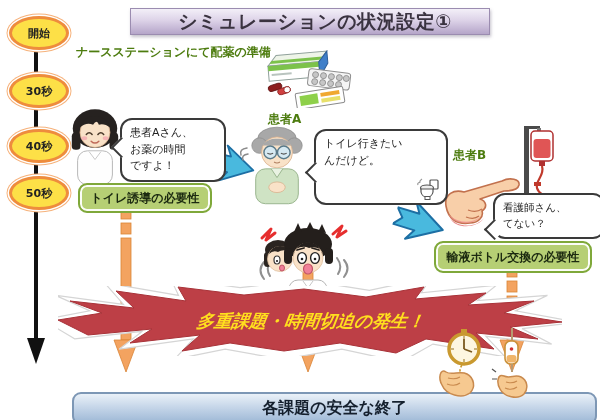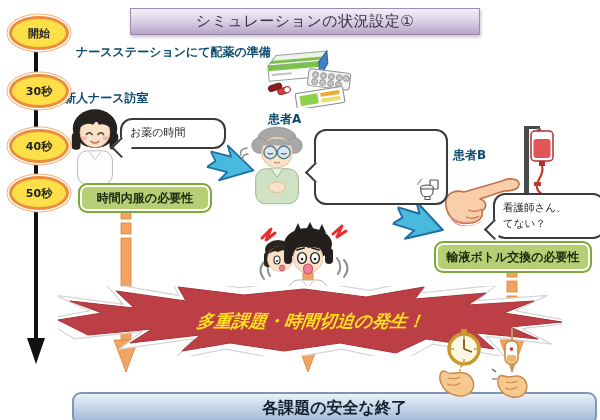--- a/index.html
+++ b/index.html
@@ -5,31 +5,31 @@
   html,body{margin:0;padding:0;background:#fff;}
   #stage{position:relative;width:600px;height:420px;background:#fff;overflow:hidden;
          font-family:"DejaVu Sans",sans-serif;color:#222;}
   .abs{position:absolute;}
 
   
   .title-bar{left:130px;top:8px;width:348px;height:25px;
     background:linear-gradient(180deg,#f3eff8 0%,#ddd3e8 45%,#b5a5c9 100%);
     border:1px solid #9b8cb0;box-shadow:1px 2px 3px rgba(90,80,110,.35);
     display:flex;align-items:center;justify-content:center;
-    font-size:15px;font-weight:normal;color:#3a3340;letter-spacing:.5px;}
+    font-size:19px;font-weight:bold;color:#3a3340;letter-spacing:.5px;padding-left:10px;}
 
   
   .tl-line{left:34px;top:28px;width:4px;height:312px;background:#111;}
   .tl-arrow{left:27px;top:338px;width:0;height:0;
     border-left:9px solid transparent;border-right:9px solid transparent;border-top:26px solid #111;}
   .tnode{left:9px;width:54px;height:28px;background:#fde047;border:3px solid #ee8c3d;border-radius:50%;
     box-shadow:0 0 0 1.5px #fff,0 0 0 2.5px #f6b27b;
     display:flex;align-items:center;justify-content:center;font-size:11px;font-weight:bold;color:#222;}
 
-  .small-label{font-size:12px;font-weight:600;color:#0c4a6e;white-space:nowrap;}
+  .small-label{font-size:12px;font-weight:600;color:#4d7c0f;white-space:nowrap;}
 
   
   .bubble{background:#fff;border:2px solid #3a3a3a;border-radius:12px;padding:5px 8px;
     font-size:11px;line-height:1.5;color:#222;z-index:4;}
   .tail{position:absolute;width:13px;height:13px;background:#fff;
     border-left:2px solid #3a3a3a;border-bottom:2px solid #3a3a3a;transform:rotate(45deg);}
 
   
   .need{background:#b6cf74;border:2px solid #7fa83a;border-radius:9px;
     box-shadow:inset 0 0 0 2px rgba(255,255,255,.95);
@@ -52,21 +52,20 @@
   <div class="abs title-bar">シミュレーションの状況設定①</div>
 
   <div class="abs tl-line z1"></div>
   <div class="abs tl-arrow z1"></div>
   <div class="abs tnode z2" style="top:16px">開始</div>
   <div class="abs tnode z2" style="top:74px">30秒</div>
   <div class="abs tnode z2" style="top:129px">40秒</div>
   <div class="abs tnode z2" style="top:176px">50秒</div>
 
   <div class="abs small-label" style="left:76px;top:44px">ナースステーションにて配薬の準備</div>
-  <div class="abs small-label" style="left:64px;top:90px">新人ナース訪室</div>
 
   <svg class="abs z2" style="left:262px;top:50px" width="94" height="58" viewBox="0 0 94 58">
     <g transform="rotate(-5 32 16)">
       <polygon points="6,14 15,4 66,4 57,14" fill="#eef4e8" stroke="#8fa09a" stroke-width="1"></polygon>
       <polygon points="10,9 61,9 58,12 8,12" fill="#7cc24a" stroke="none"></polygon>
       <rect x="6" y="14" width="51" height="15" fill="#ffffff" stroke="#8fa09a" stroke-width="1"></rect>
       <rect x="6" y="14" width="51" height="5" fill="#7cc24a"></rect>
       <polygon points="57,14 66,4 66,16 57,29" fill="#3f7fc9" stroke="#2d5f9a" stroke-width="1"></polygon>
       <rect x="9" y="22" width="20" height="2" fill="#b9c4bf"></rect>
     </g>
@@ -106,24 +105,26 @@
     <path d="M21,30 q3,-3.5 6,0 M33,30 q3,-3.5 6,0" stroke="#4a3a2a" stroke-width="1.6" fill="none" stroke-linecap="round"></path>
     <ellipse cx="19" cy="34" rx="3" ry="2" fill="#f6b5b5"></ellipse>
     <ellipse cx="41" cy="34" rx="3" ry="2" fill="#f6b5b5"></ellipse>
     <path d="M26,37 q4,4 8,0" stroke="#c06a5a" stroke-width="1.5" fill="none" stroke-linecap="round"></path>
     <rect x="12" y="47" width="36" height="35" rx="10" fill="#fefefe" stroke="#b5b5b5" stroke-width="1"></rect>
     <path d="M24,48 L30,56 L36,48" fill="#fff" stroke="#c7c7c7" stroke-width="1"></path>
   </svg>
 
   <div class="abs bubble" style="left:120px;top:118px;width:86px">
     <div class="tail" style="left:-8px;top:20px"></div>
+    <div>患者Aさん、</div>
     <div>お薬の時間</div>
+    <div>ですよ！</div>
   </div>
 
-  <div class="abs need" style="left:78px;top:183px;width:130px;height:26px">時間内服の必要性</div>
+  <div class="abs need" style="left:78px;top:183px;width:130px;height:26px">トイレ誘導の必要性</div>
 
   <svg class="abs z2" style="left:208px;top:146px;transform:rotate(14deg)" width="48" height="38" viewBox="0 0 48 38">
     <polygon points="0,11 21,11 15,1 46,19 15,37 21,27 0,27 7,19" fill="#fff" stroke="#fff" stroke-width="5" stroke-linejoin="round"></polygon>
     <polygon points="0,11 21,11 15,1 46,19 15,37 21,27 0,27 7,19" fill="#49b9de" stroke="#1d6fa4" stroke-width="1.8" stroke-linejoin="round"></polygon>
   </svg>
 
   <div class="abs small-label" style="left:268px;top:111px">患者A</div>
   <svg class="abs z2" style="left:246px;top:121px" width="62" height="86" viewBox="0 0 64 86">
     <ellipse cx="32" cy="17" rx="20" ry="12" fill="#a8a8a8" stroke="#8f8f8f" stroke-width="0.8"></ellipse>
     <circle cx="14" cy="24" r="8" fill="#a8a8a8" stroke="#8f8f8f" stroke-width="0.8"></circle>
@@ -139,20 +140,22 @@
     <path d="M26,48 L32,57 L38,48" fill="#e9f2e2" stroke="#98b48c" stroke-width="1"></path>
     <ellipse cx="32" cy="67" rx="8.5" ry="5.5" fill="#f9e2c8" stroke="#d9b08c" stroke-width="0.8"></ellipse>
   </svg>
 
   <svg class="abs z2" style="left:236px;top:146px" width="14" height="16" viewBox="0 0 14 16">
     <path d="M11,2 q-8,1 -6,7 M12,8 q-7,1 -5,6" stroke="#8a8a8a" stroke-width="1.5" fill="none" stroke-linecap="round"></path>
   </svg>
 
   <div class="abs bubble" style="left:314px;top:129px;width:114px;height:62px">
     <div class="tail" style="left:-8px;top:34px"></div>
+    <div>トイレ行きたい</div>
+    <div>んだけど。</div>
     <svg style="position:absolute;right:5px;bottom:3px" width="24" height="22" viewBox="0 0 24 22">
       <path d="M3,4 q-3,1 -2,3 M5,1 q-3,2 -2,4" stroke="#999" stroke-width="1.2" fill="none"></path>
       <rect x="13" y="2" width="8" height="9" rx="1" fill="#fff" stroke="#555" stroke-width="1.2"></rect>
       <ellipse cx="10" cy="10" rx="6.5" ry="3" fill="#eee" stroke="#555" stroke-width="1.2"></ellipse>
       <path d="M4,11 h12 v3 a6,6 0 0 1 -6,5 a6,6 0 0 1 -6,-5 Z" fill="#fff" stroke="#555" stroke-width="1.2"></path>
       <rect x="8" y="18.5" width="5" height="3" fill="#fff" stroke="#555" stroke-width="1"></rect>
     </svg>
   </div>
 
 

